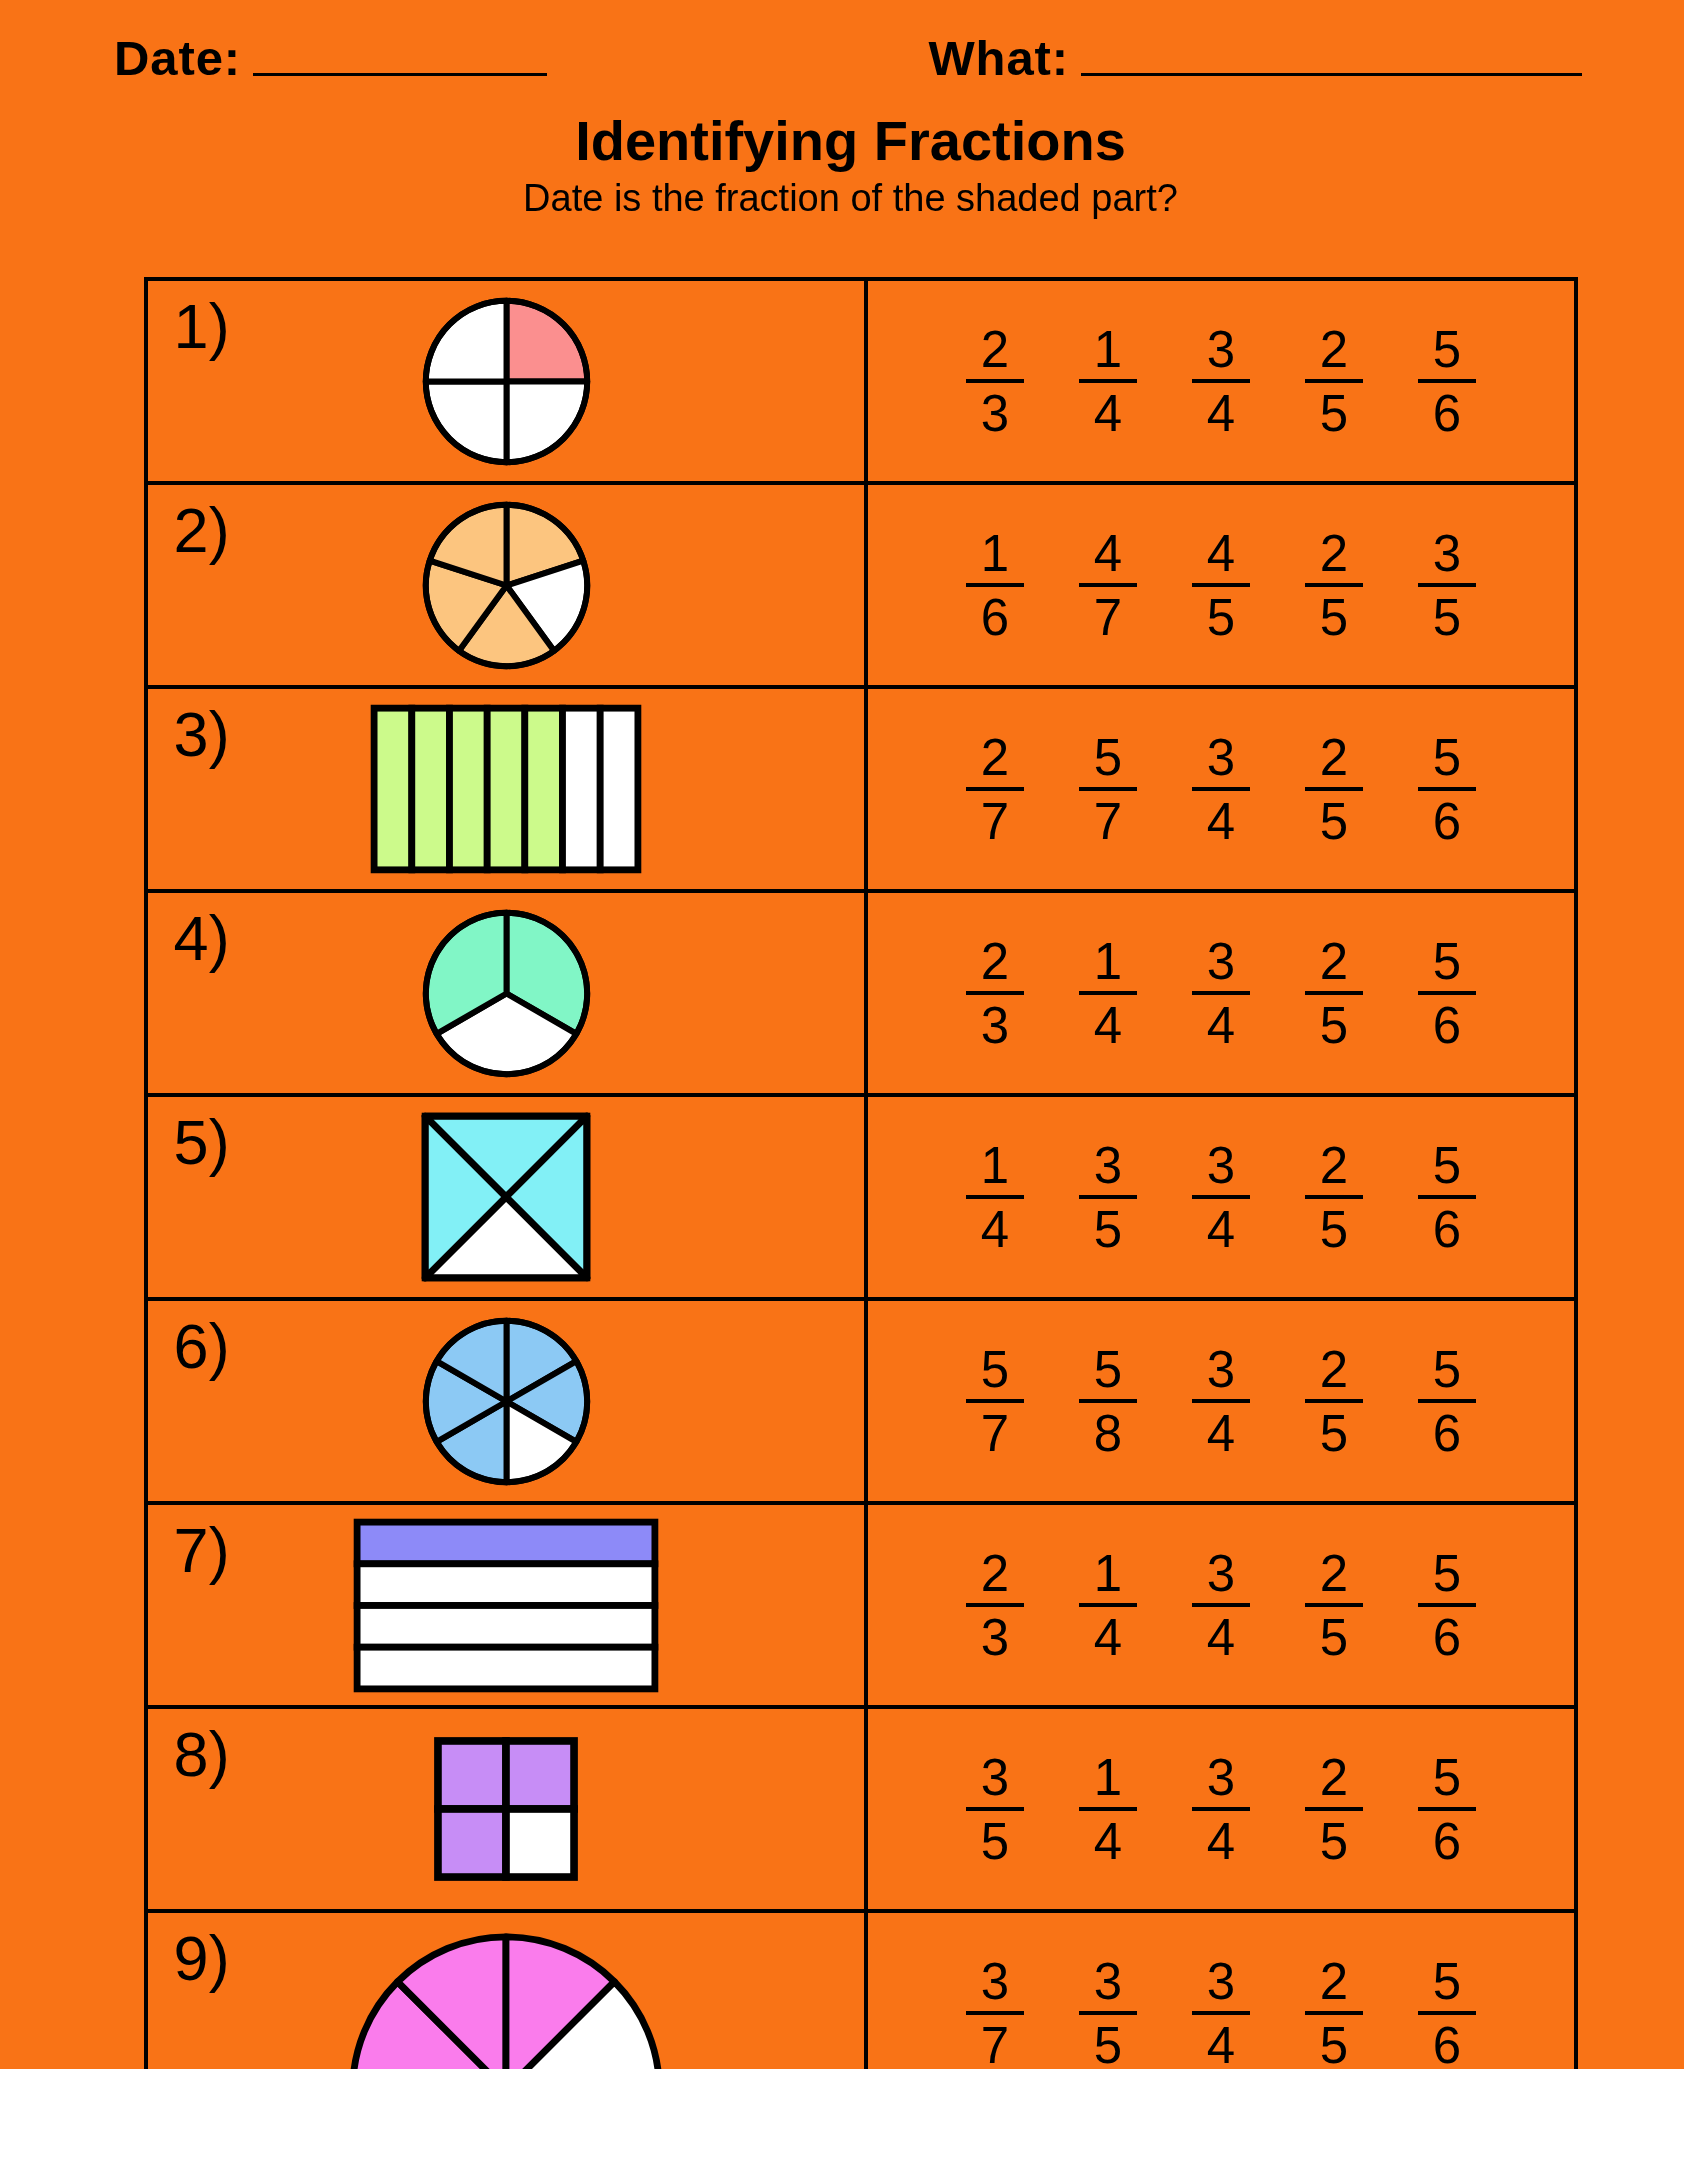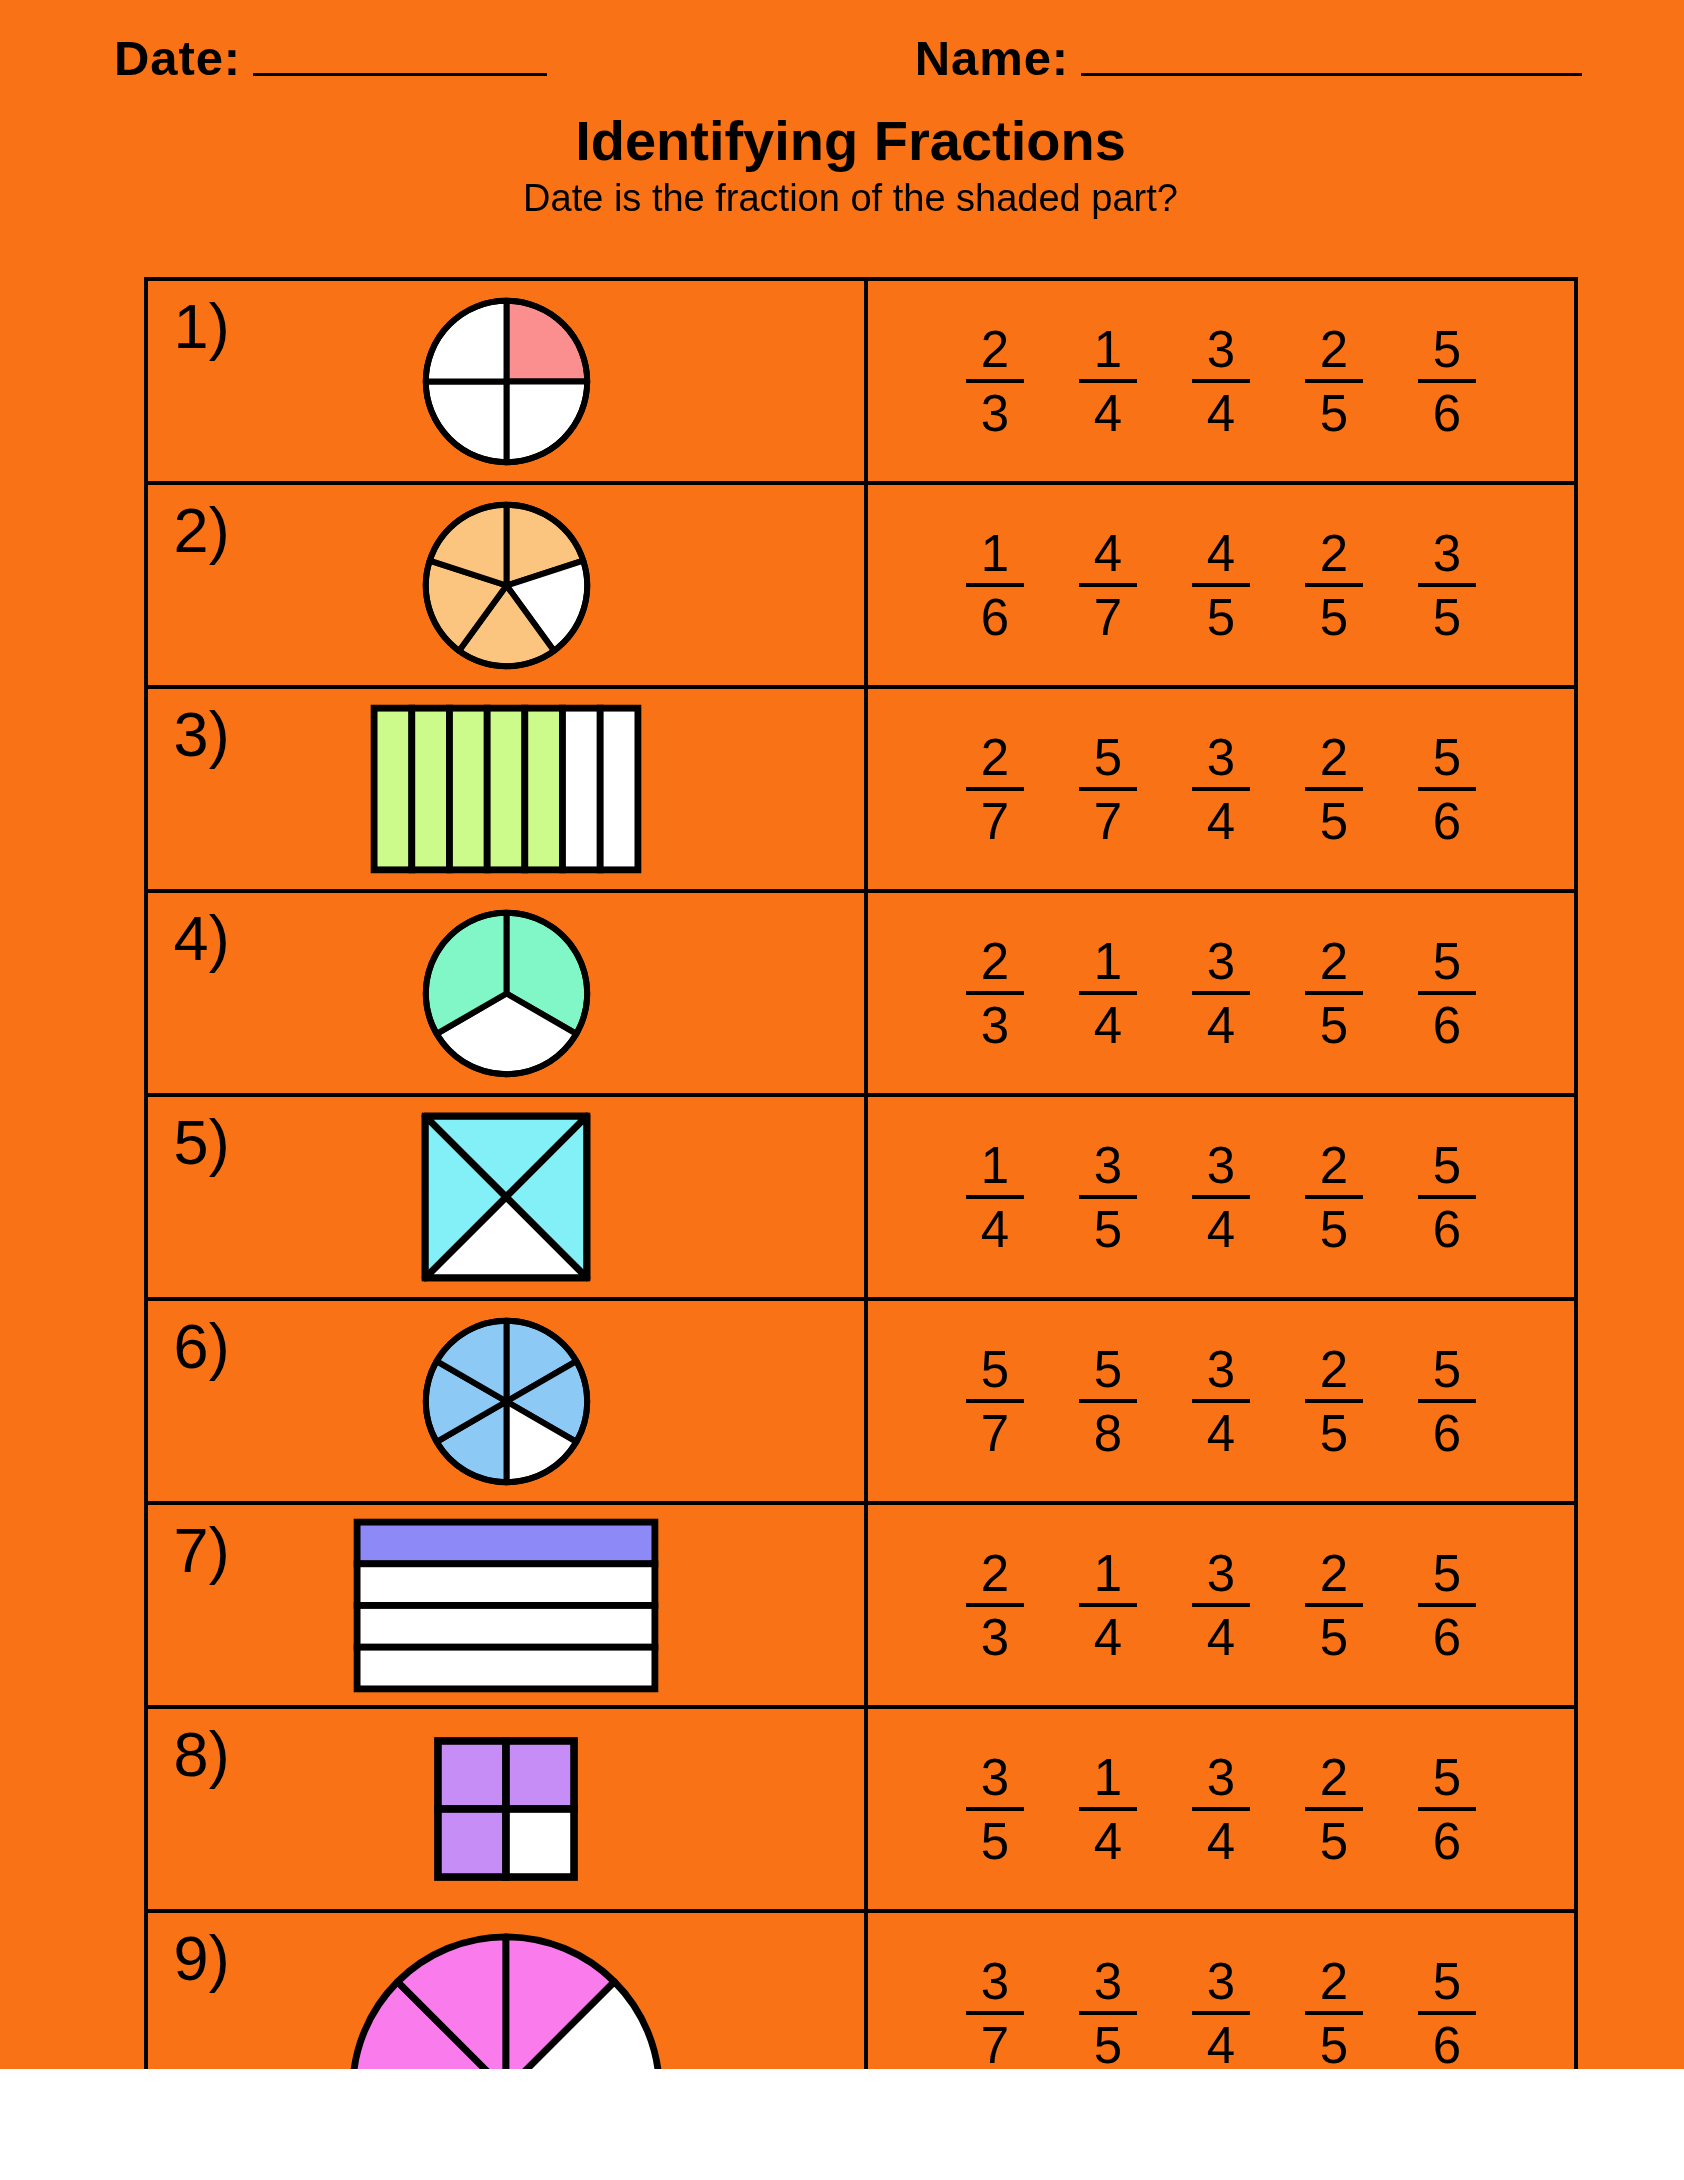--- a/index.html
+++ b/index.html
@@ -31,21 +31,21 @@
 </head>
 <body>
 
 <div class="page">
   <div class="header">
     <div class="field">
       <span class="field-label">Date:</span>
       <span class="field-line line-date"></span>
     </div>
     <div class="field">
-      <span class="field-label">Name:</span>
+      <span class="field-label">What:</span>
       <span class="field-line line-name"></span>
     </div>
   </div>
 
   <div class="title">Identifying Fractions</div>
   <div class="subtitle">Date is the fraction of the shaded part?</div>
 
   <div class="wtable">
       <div class="row">
         <div class="cell-left">

